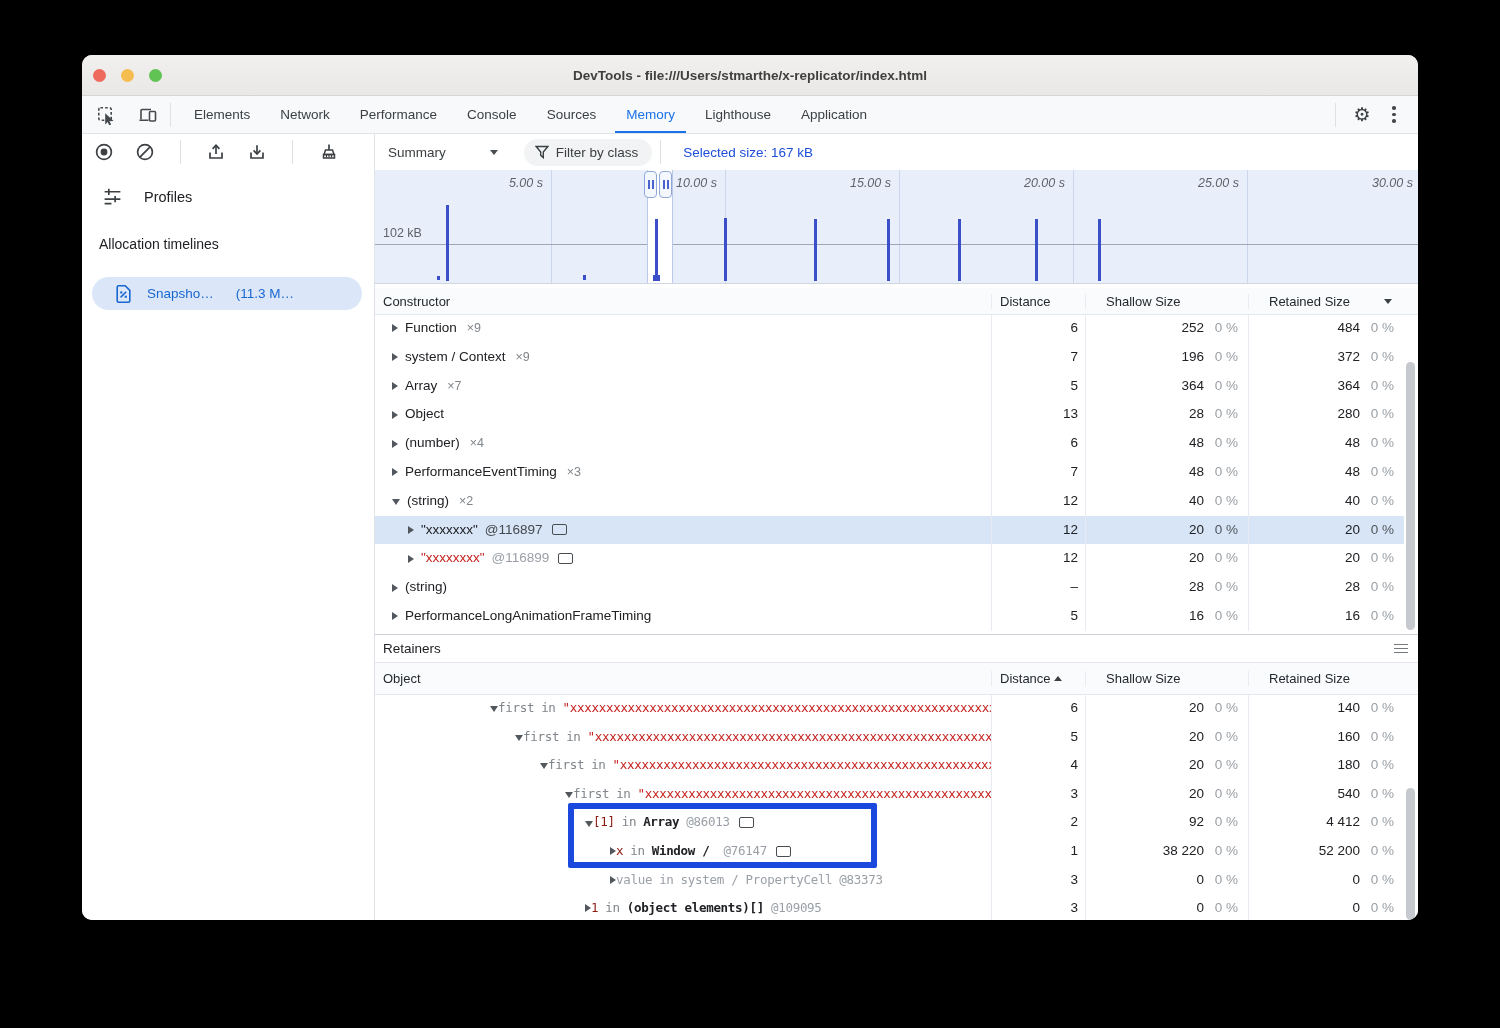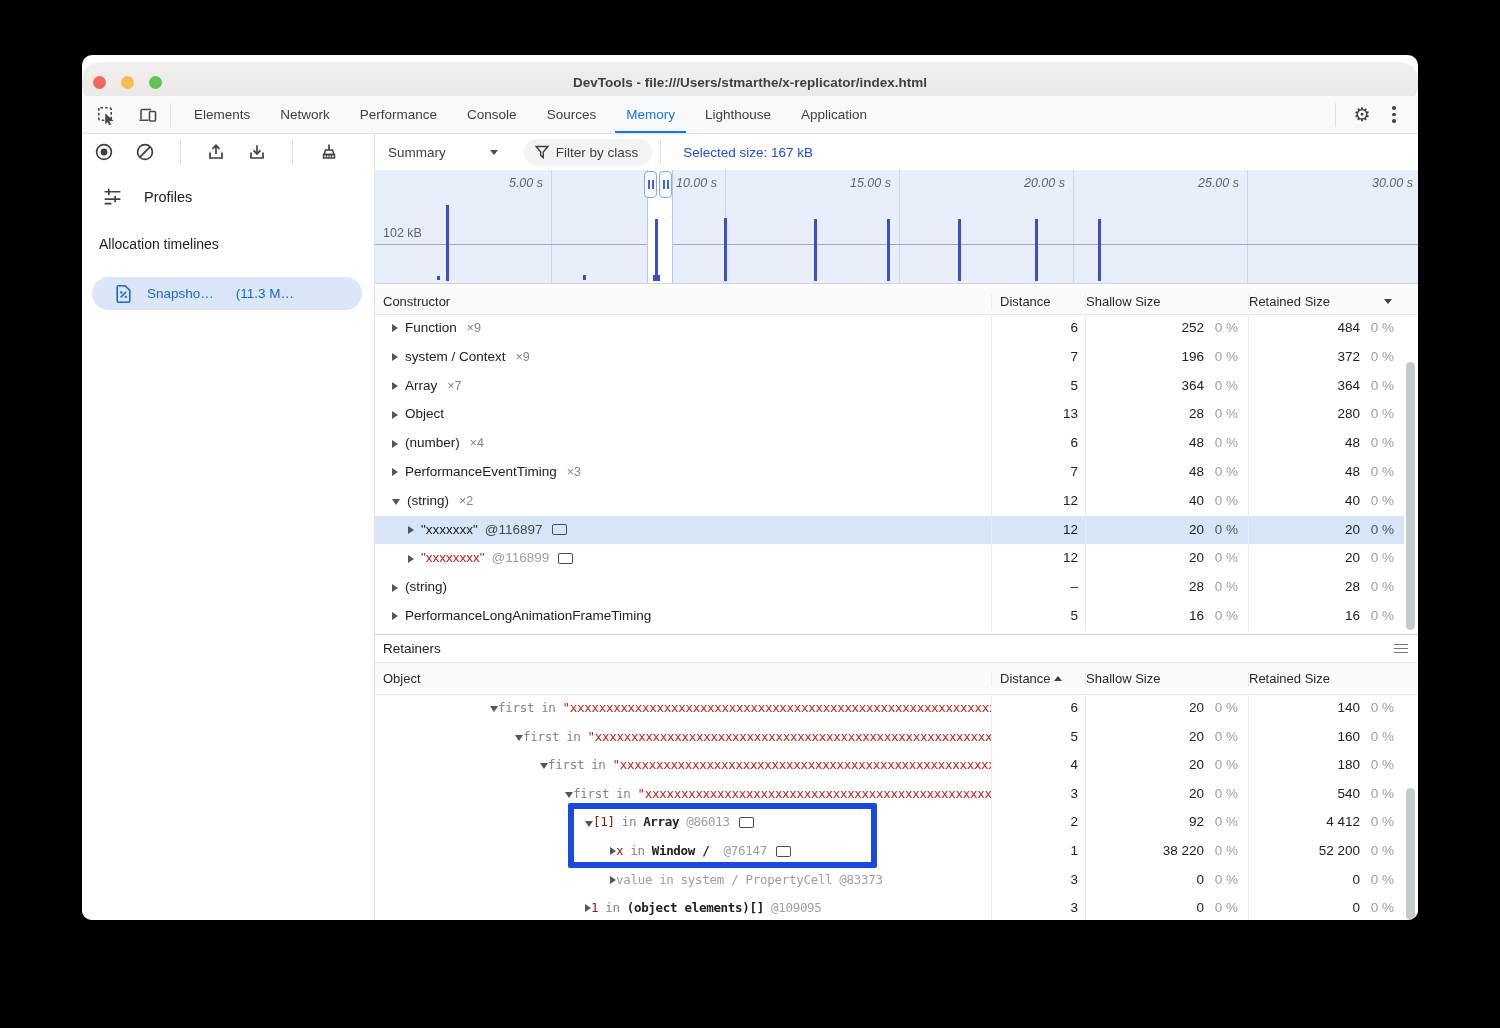--- a/index.html
+++ b/index.html
@@ -1,18 +1,18 @@
 <!DOCTYPE html>
 <html><head>
 <meta charset="utf-8">
 <style>
   html,body{margin:0;padding:0;background:#000;width:1500px;height:1028px;font-family:"Liberation Sans",sans-serif;-webkit-font-smoothing:antialiased;}
   .window{position:absolute;left:82px;top:55px;width:1336px;height:865px;background:#fff;border-radius:10px;overflow:hidden;box-shadow:0 20px 60px rgba(0,0,0,.6);}
   
-  .titlebar{position:absolute;left:0;top:7px;right:0;height:40px;background:linear-gradient(#f1f0ef,#e9e8e6);border-bottom:1px solid #d6d3d0;border-radius:18px;}
+  .titlebar{position:absolute;left:0;top:0;right:0;height:40px;background:linear-gradient(#f1f0ef,#e9e8e6);border-bottom:1px solid #d6d3d0;}
   .tl{position:absolute;top:14px;width:13px;height:13px;border-radius:50%;}
   .tl.red{left:11px;background:#ee6a5f;}
   .tl.yellow{left:39px;background:#f5bd4f;}
   .tl.green{left:67px;background:#61c354;}
   .title{position:absolute;left:0;right:0;top:0;height:40px;line-height:41px;text-align:center;font-size:13.5px;font-weight:700;color:#3f3f3f;}
   
   .tabbar{position:absolute;left:0;top:41px;right:0;height:37px;background:#f8f9fb;border-bottom:1px solid #e0e3e7;display:flex;align-items:stretch;}
   .tb-icons{display:flex;align-items:center;padding-left:10px;gap:14px;}
   .vsep{width:1px;background:#dde0e4;height:24px;align-self:center;margin:0 8px;}
   .tab{display:flex;align-items:center;padding:0 15px;font-size:13.5px;color:#3c4043;position:relative;cursor:default;}
@@ -54,21 +54,21 @@
   .gridhead{position:absolute;left:0;width:1043px;height:26px;background:#fafbfd;border-bottom:1px solid #e3e8f0;display:flex;font-size:13px;color:#24292e;align-items:center;}
   .rows{position:absolute;left:0;width:1043px;overflow:hidden;}
   .c-name{width:616px;box-sizing:border-box;display:flex;align-items:center;overflow:hidden;white-space:nowrap;}
   .c-dist{width:94px;box-sizing:border-box;border-left:1px solid #e8ecf2;text-align:right;padding-right:7px;}
   .c-sh,.c-re{box-sizing:border-box;border-left:1px solid #e8ecf2;display:flex;align-items:center;}
   .c-sh{width:163px;}
   .c-re{width:156px;}
   .c-gut{width:14px;box-sizing:border-box;border-left:1px solid #e8ecf2;}
   .gridhead .c-name{padding-left:8px;}
   .gridhead .c-dist{display:flex;align-items:center;justify-content:flex-start;padding-left:8px;text-align:left;}
-  .gridhead .c-sh,.gridhead .c-re{padding-left:0;}
+  .gridhead .c-sh,.gridhead .c-re{padding-left:20px;}
   .val{flex:1;text-align:right;color:#202124;}
   .pct{width:44px;text-align:right;padding-right:10px;color:#9aa0a6;box-sizing:border-box;}
   .crow{display:flex;height:28.8px;line-height:28.8px;font-size:13.5px;color:#202124;align-items:flex-start;}
   .crow .c-name{height:100%;}
   .crow.sel .c-name,.crow.sel .c-dist,.crow.sel .c-sh,.crow.sel .c-re{background:#d7e5f7;}
   .crow.sel .pct{color:#50555a;}
   .tri{width:0;height:0;flex:none;margin-right:7px;}
   .tri.r{border-top:4.5px solid transparent;border-bottom:4.5px solid transparent;border-left:6px solid #51575c;}
   .tri.d{border-left:4.5px solid transparent;border-right:4.5px solid transparent;border-top:6px solid #51575c;margin-top:2px;}
   .cnt{color:#80868b;font-size:12.5px;margin-left:10px;}

